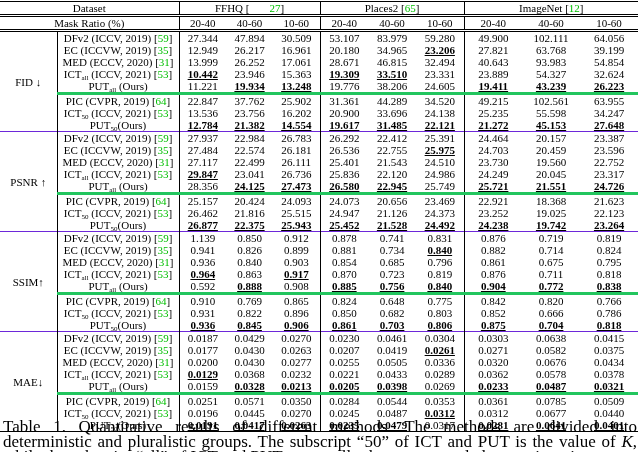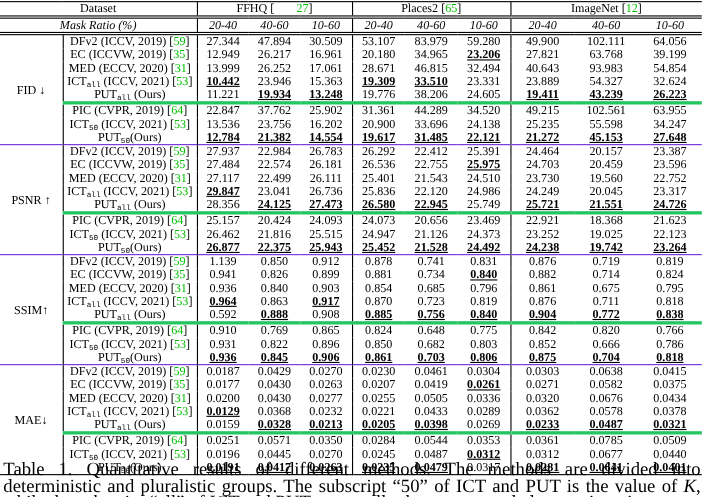--- a/index.html
+++ b/index.html
@@ -3,26 +3,26 @@
 <meta charset="utf-8">
 <style>
   html,body{margin:0;padding:0;width:640px;height:452px;background:#fff;}
   body{font-family:"Liberation Serif",serif;color:#000;position:relative;}
   #results-table{border-collapse:collapse;table-layout:fixed;width:576px;position:absolute;top:1px;left:0;}
   #results-table td{padding:0;text-align:center;font-size:11px;line-height:12px;height:12px;
     white-space:nowrap;overflow:hidden;vertical-align:middle;}
   .b-r{border-right:1px solid #000;}
   .hd-top{border-top:1px solid #000;}
   .hd-dbl{border-bottom:3px double #000;}
-  .hd-dbl2{border-bottom:3px double #000;font-style:italic;}
+  .hd-dbl2{border-bottom:3px double #000;}
   .sec-top{border-top:1px solid #6d28d9;}
   .grp-top{border-top:3px solid #22c55e;}
   .tbl-bottom{border-bottom:1px solid #000;}
   .best{font-weight:bold;text-decoration:underline;}
-  sub{font-size:7px;line-height:0;vertical-align:-2px;font-family:Liberation Mono, monospace;}
+  sub{font-size:7px;line-height:0;vertical-align:-2px;}
   .caption{position:absolute;left:3px;top:420px;width:634px;font-size:17px;line-height:14.8px;
     text-align:justify;}
   .caption i{font-style:italic;}
 </style>
 </head>
 <body>
 
 <table id="results-table">
     <colgroup>
       <col style="width: 57px;">

